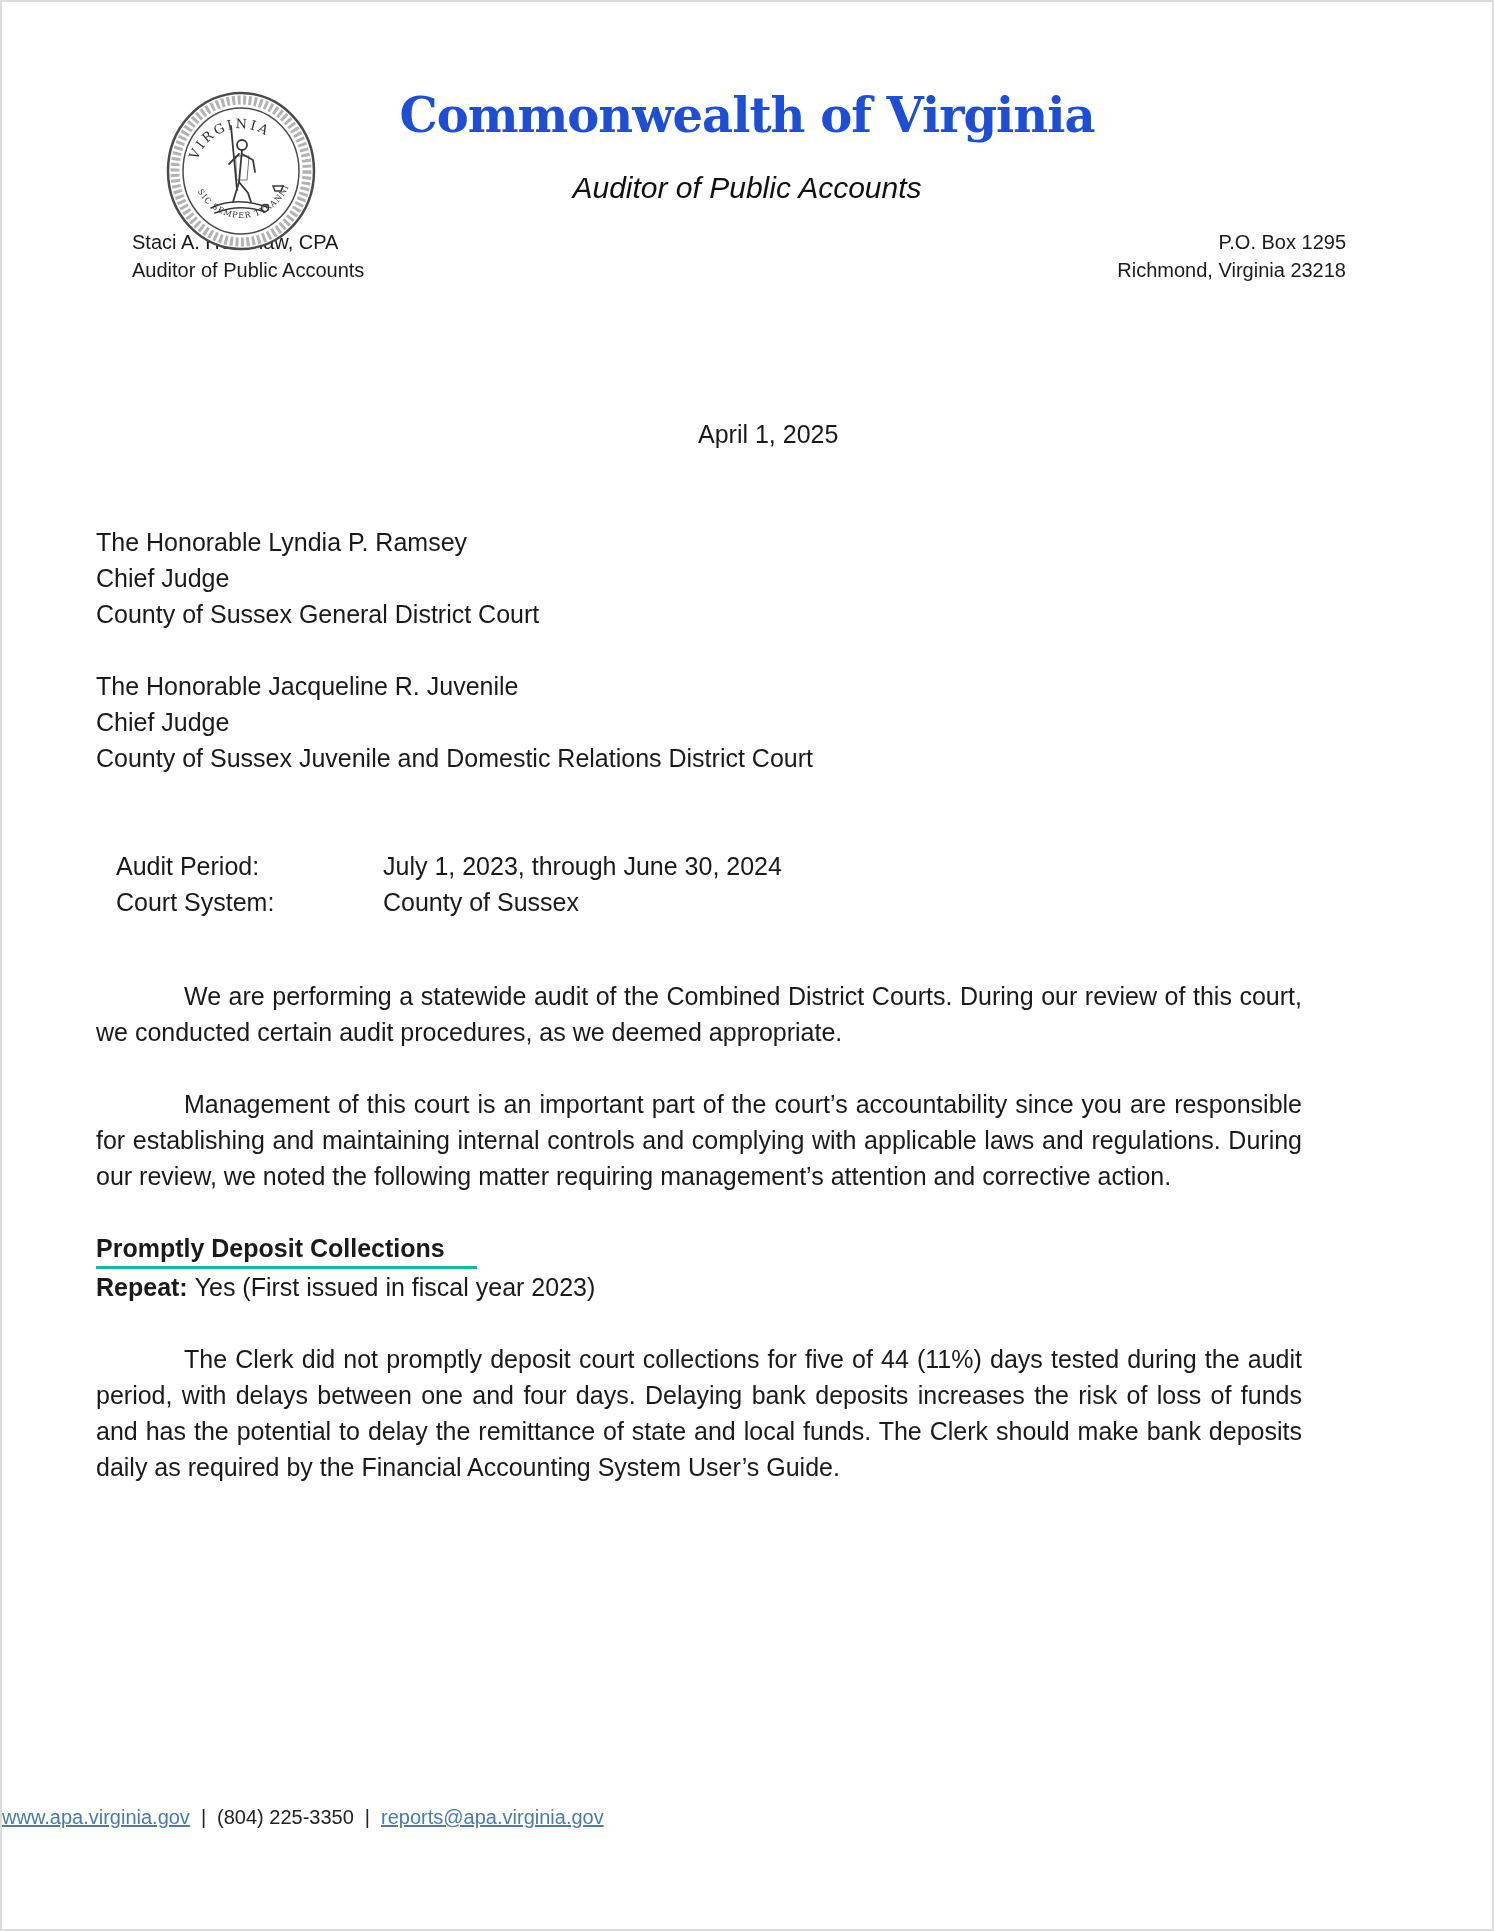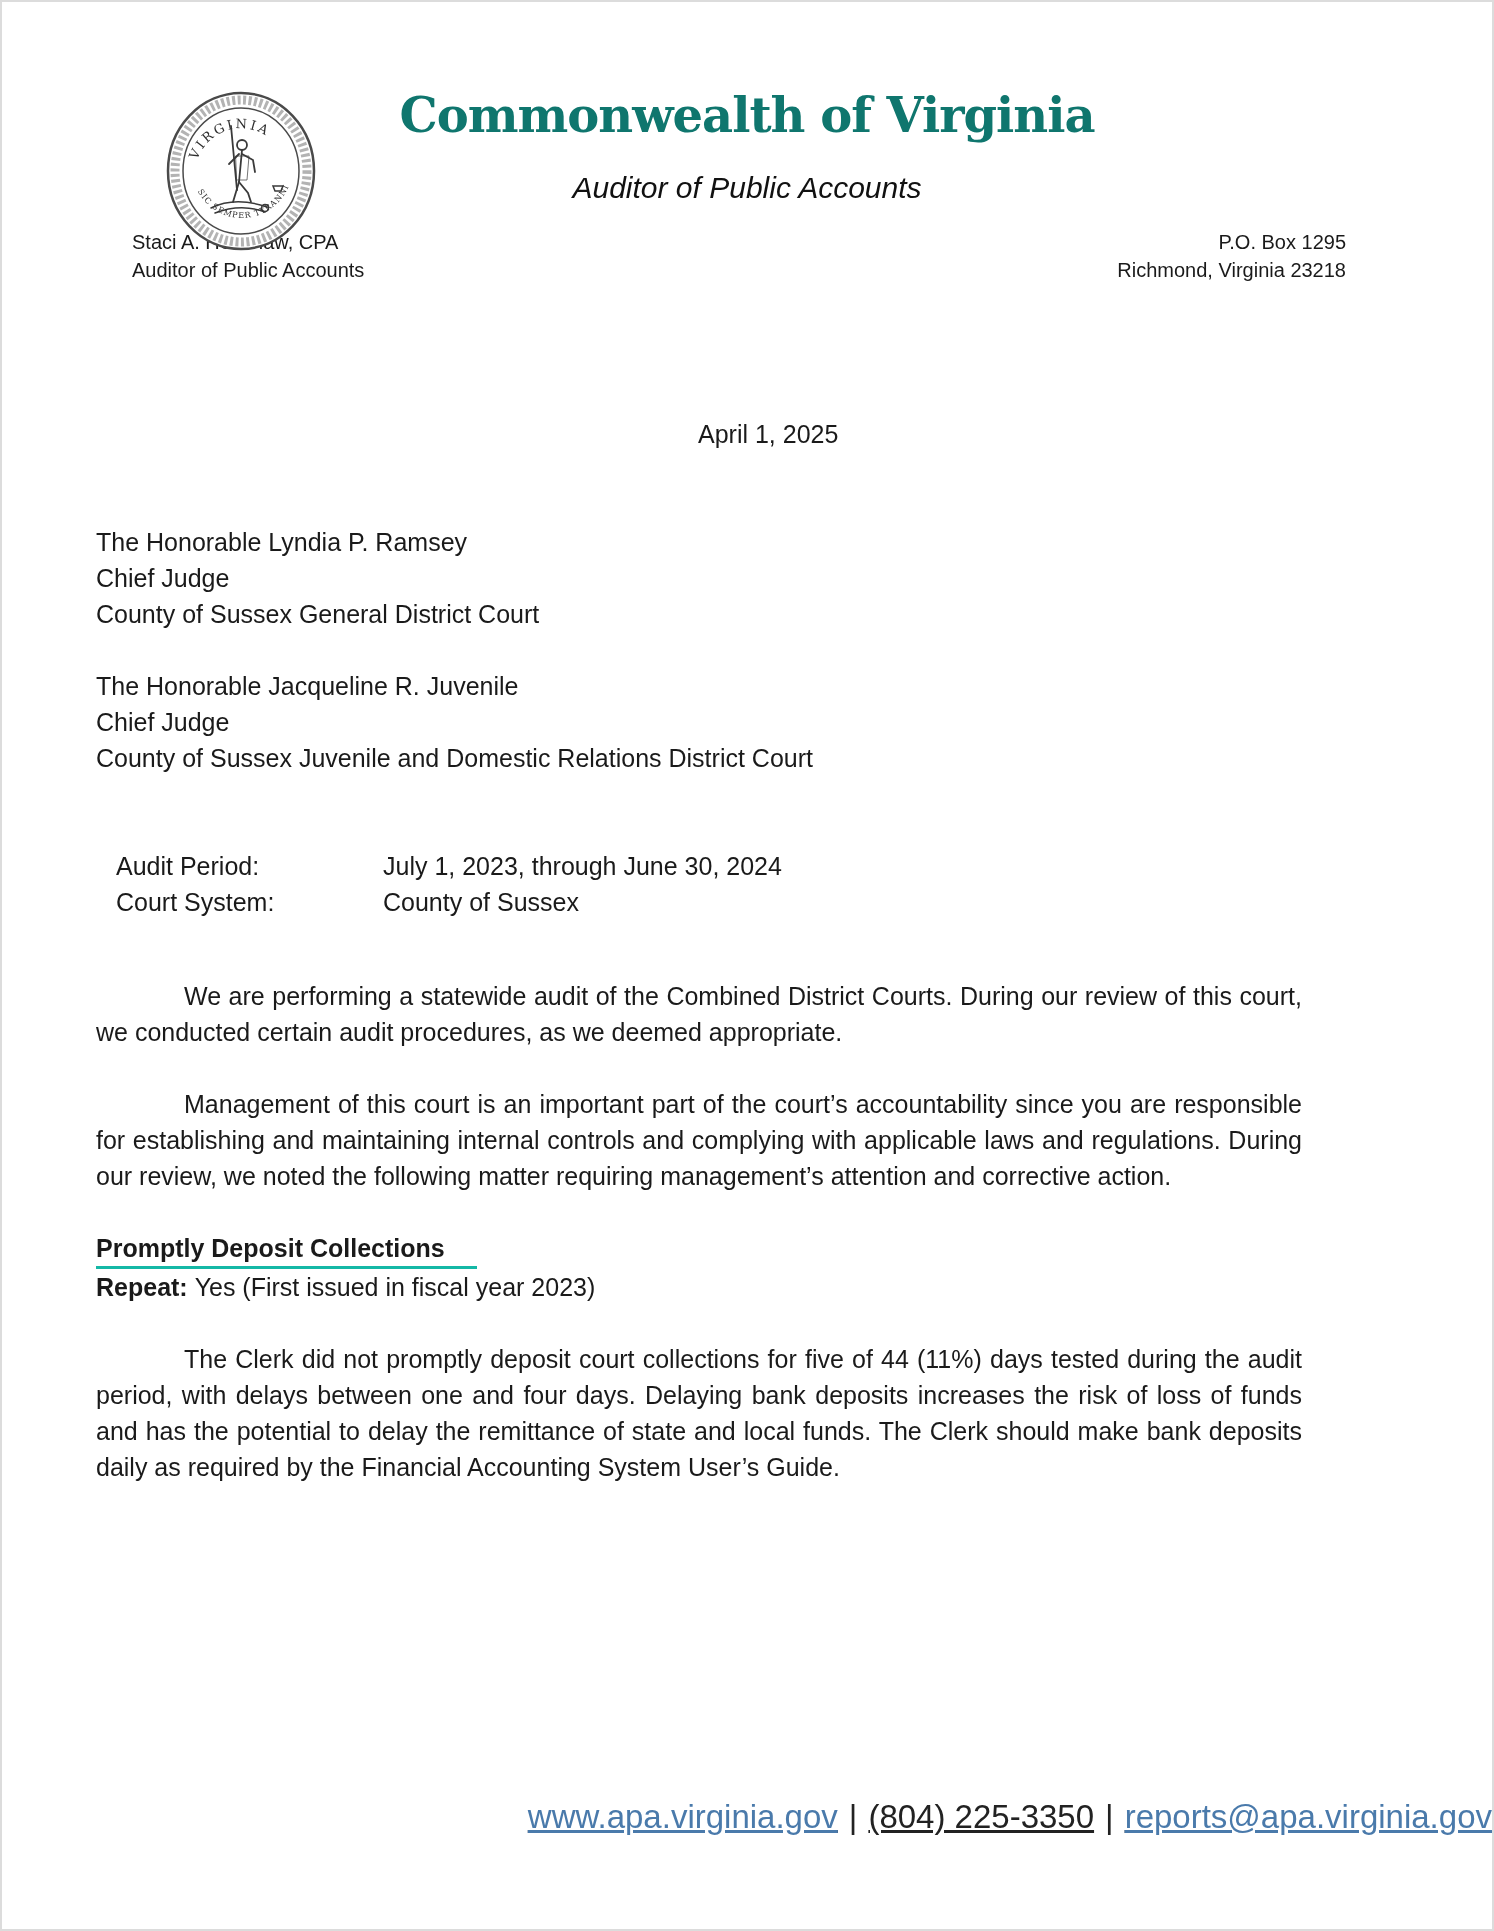--- a/index.html
+++ b/index.html
@@ -18,21 +18,21 @@
   
   .letterhead{position:relative;height:305px;}
   .seal{position:absolute;left:163px;top:88px;width:152px;height:162px;}
   .lh-title{
     padding-top:88px;
     text-align:center;
     font-family:"DejaVu Serif", serif;
     font-weight:bold;
     font-size:48px;line-height:50px;
     letter-spacing:-1px;
-    color:#0f766e;
+    color:#1d4ed8;
   }
   .lh-sub{
     margin-top:32px;
     text-align:center;
     font-style:italic;
     font-size:30px;line-height:32px;
     color:#111;
   }
   .lh-info{
     margin-top:24px;
@@ -57,21 +57,21 @@
     font-weight:bold;
     border-bottom:3px solid #14b8a6;
     padding-right:32px;
     text-align:center;
   }
   .repeat-line .bold{font-weight:bold;}
   .repeat-line .bold:after{content:"\00a0 ";}
   
   .footer{
     position:absolute;left:0;bottom:94px;width:100%;
-    text-align:right;font-size:33px;line-height:36px;color:#222;text-decoration:underline;
+    text-align:left;font-size:20px;line-height:36px;color:#222;
   }
   .footer .link{color:#4a7aab;text-decoration:underline;cursor:pointer;}
   .footer .sep{margin:0 11px;color:#222;}
   
   .seal svg{width:100%;height:100%;}
 </style>
 </head>
 <body>
 
 <div class="page">

